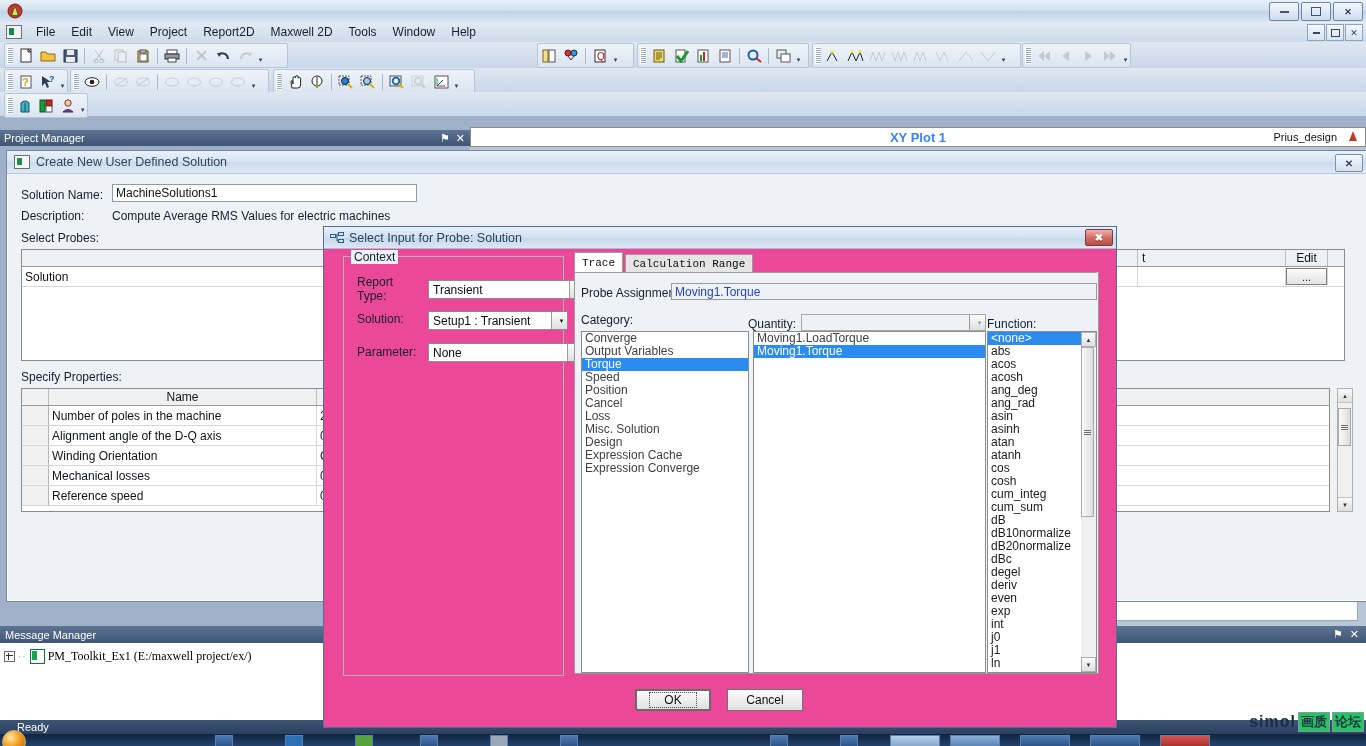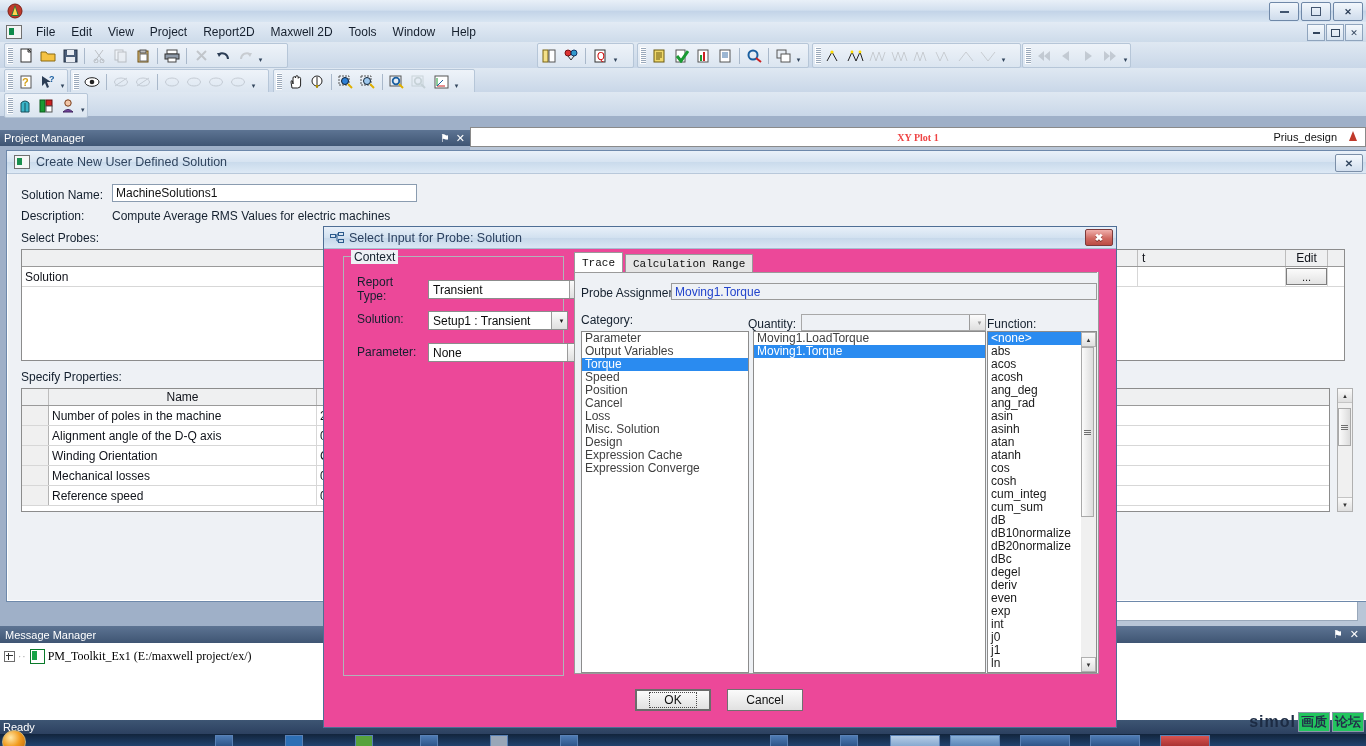--- a/index.html
+++ b/index.html
@@ -82,21 +82,21 @@
     color:#fff;font-size:11px;display:flex;align-items:center;padding-left:4px;
   }
   .pm-header .tools{margin-left:auto;display:flex;gap:6px;padding-right:6px;font-size:11px;}
 
   
   .plot-bar{
     position:absolute;left:470px;top:127px;width:896px;height:20px;
     background:#fff;border:1px solid #8a8a8a;box-sizing:border-box;
     display:flex;align-items:center;justify-content:center;
   }
-  .plot-bar .ttl{font-size:10px;font-weight:bold;color:#ef4444;font-family:Liberation Serif, serif;}
+  .plot-bar .ttl{font-size:13px;font-weight:bold;color:#3b82f6;}
   .plot-bar .design{position:absolute;right:28px;font-size:11px;color:#111;}
   .plot-bar .ansys-logo{position:absolute;right:6px;color:#c00;font-size:12px;}
   .plot-area{position:absolute;left:470px;top:147px;width:896px;height:480px;background:#b9c6d7;}
   .plot-inner{position:absolute;left:6px;top:4px;right:8px;bottom:6px;background:#fff;border:1px solid #99a8ba;}
   .ghost-row{position:absolute;left:0;right:0;height:1px;background:#d9d9d9;}
 
   
   .mm-header{
     position:absolute;left:0;top:626px;width:1366px;height:17px;
     background:linear-gradient(to bottom,#5d7493,#3f5573);
@@ -110,21 +110,21 @@
   .plusbox::before{content:"";position:absolute;left:3px;top:1px;width:1px;height:7px;background:#333;}
   .plusbox::after{content:"";position:absolute;left:1px;top:3px;width:7px;height:1px;background:#333;}
   .dots{color:#9a9a9a;letter-spacing:1px;font-size:10px;}
   .mm-icon{width:13px;height:13px;border:1px solid #0a7a2a;background:#fff;position:relative;}
   .mm-icon::after{content:"";position:absolute;left:1px;top:1px;width:5px;height:9px;background:#17a347;}
 
   
   .statusbar{
     position:absolute;left:0;top:720px;width:1366px;height:14px;
     background:linear-gradient(to bottom,#3d5573,#2c4060);
-    color:#fff;font-size:11px;display:flex;align-items:center;padding-left:3px;box-sizing:border-box;
+    color:#fff;font-size:11px;display:flex;align-items:center;padding-left:17px;box-sizing:border-box;
   }
   
   .taskbar{position:absolute;left:0;top:734px;width:1366px;height:12px;
            background:linear-gradient(to bottom,#12243c,#21426e);}
   .start-orb{position:absolute;left:2px;top:-4px;width:22px;height:22px;border-radius:50%;
              background:radial-gradient(circle at 35% 30%,#ffe8a8,#f29b1e 45%,#b35d06);border:1px solid #c8b27a;}
   .tb-item{position:absolute;top:1px;height:10px;border:1px solid #5a81b5;background:linear-gradient(to bottom,#4e7bb4,#2e5589);}
 
   
   .watermark{position:absolute;right:2px;top:712px;display:flex;align-items:center;gap:0;}
@@ -833,21 +833,21 @@
 
     <span class="lbl" style="left:257px;top:86px">Category:</span>
     <span class="lbl" style="left:424px;top:90px">Quantity:</span>
     <div class="ddl" style="left:477px;top:87px;width:185px;height:17px;background:#eef1f5;border:1px solid #a8a8a8">
       <span></span>
       <span class="ar" style="color:#9d9d9d">▼</span>
     </div>
     <span class="lbl" style="left:663px;top:90px">Function:</span>
 
     <div class="listbox" style="left:257px;top:104px;width:168px;height:342px">
-      <div class="li">Parameter</div>
+      <div class="li">Converge</div>
       <div class="li">Output Variables</div>
       <div class="li sel">Torque</div>
       <div class="li">Speed</div>
       <div class="li">Position</div>
       <div class="li">Cancel</div>
       <div class="li">Loss</div>
       <div class="li">Misc. Solution</div>
       <div class="li">Design</div>
       <div class="li">Expression Cache</div>
       <div class="li">Expression Converge</div>

